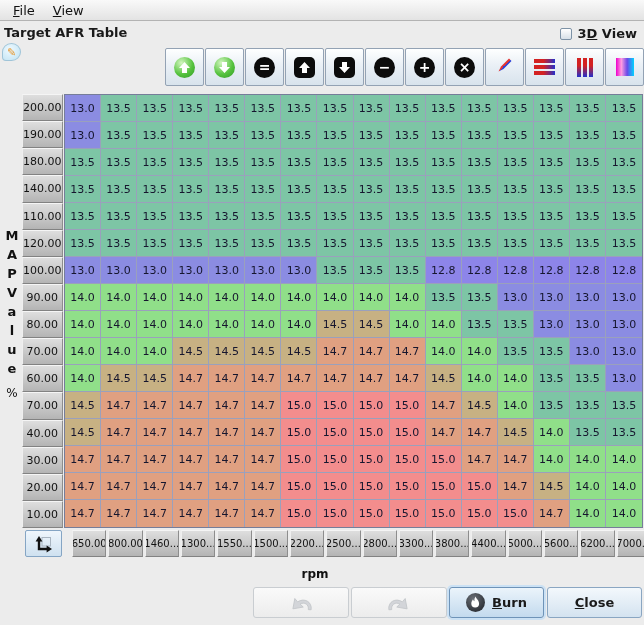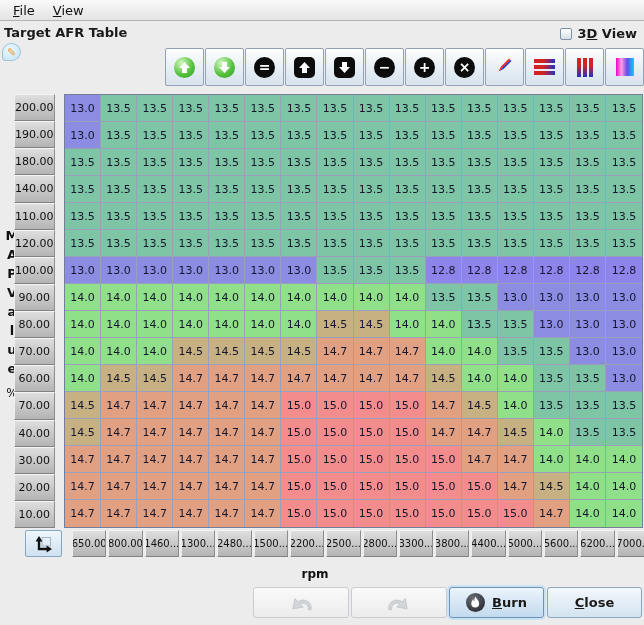--- a/index.html
+++ b/index.html
@@ -37,21 +37,21 @@
   .bars-h div { width:21px; height:4px; background:linear-gradient(90deg,#d32222 45%,#2330cc); }
   .bars-v { display:flex; gap:2px; }
   .bars-v div { width:4px; height:19px; background:linear-gradient(180deg,#d32222 40%,#2330cc); }
   .grad-swatch { width:18px; height:18px;
     background:linear-gradient(90deg,#ee00cc 0%,#ff9ce0 30%,#6a4ae8 62%,#00d4ff 100%); }
 
   .y-axis { position:absolute; left:4px; top:226px; width:16px; text-align:center; }
   .y-axis .ltr { font-size:13px; font-weight:bold; color:#111; line-height:19px; }
   .y-axis .unit { font-size:12px; color:#111; margin-top:8px; }
 
-  .row-heads { position:absolute; left:14px; top:94px; width:37px; height:434px;
+  .row-heads { position:absolute; left:22px; top:94px; width:37px; height:434px;
     display:grid; grid-template-rows:repeat(16,1fr); }
   .rowhead { background:linear-gradient(#dedede,#b4b4b4); border:1px solid;
     border-color:#f5f5f5 #8d8d8d #828282 #efefef;
     display:flex; align-items:center; justify-content:center; font-size:11px; color:#111; }
 
   .afr-grid { position:absolute; left:64px; top:94px; width:579px; height:434px;
     display:grid; grid-template-columns:repeat(16,1fr); grid-template-rows:repeat(16,1fr);
     border:1px solid #767d99; background:#9aa0bc; }
   .cell { display:flex; align-items:center; justify-content:center;
     border-right:1px solid #9aa0bc; border-bottom:1px solid #9aa0bc;
@@ -470,21 +470,21 @@
     <path d="M5 7 V15 H13" fill="none" stroke="#111" stroke-width="2.4"></path>
     <path d="M5 2 L8.4 7.4 H1.6 Z" fill="#111"></path>
     <path d="M18 15 L12.6 11.6 V18.4 Z" fill="#111"></path>
   </svg>
 </div>
 <div class="col-heads">
     <div class="colhead">650.00</div>
     <div class="colhead">800.00</div>
     <div class="colhead">1460...</div>
     <div class="colhead">1300...</div>
-    <div class="colhead">2480...</div>
+    <div class="colhead">1550...</div>
     <div class="colhead">1500...</div>
     <div class="colhead">2200...</div>
     <div class="colhead">2500...</div>
     <div class="colhead">2800...</div>
     <div class="colhead">3300...</div>
     <div class="colhead">3800...</div>
     <div class="colhead">4400...</div>
     <div class="colhead">5000...</div>
     <div class="colhead">5600...</div>
     <div class="colhead">6200...</div>

